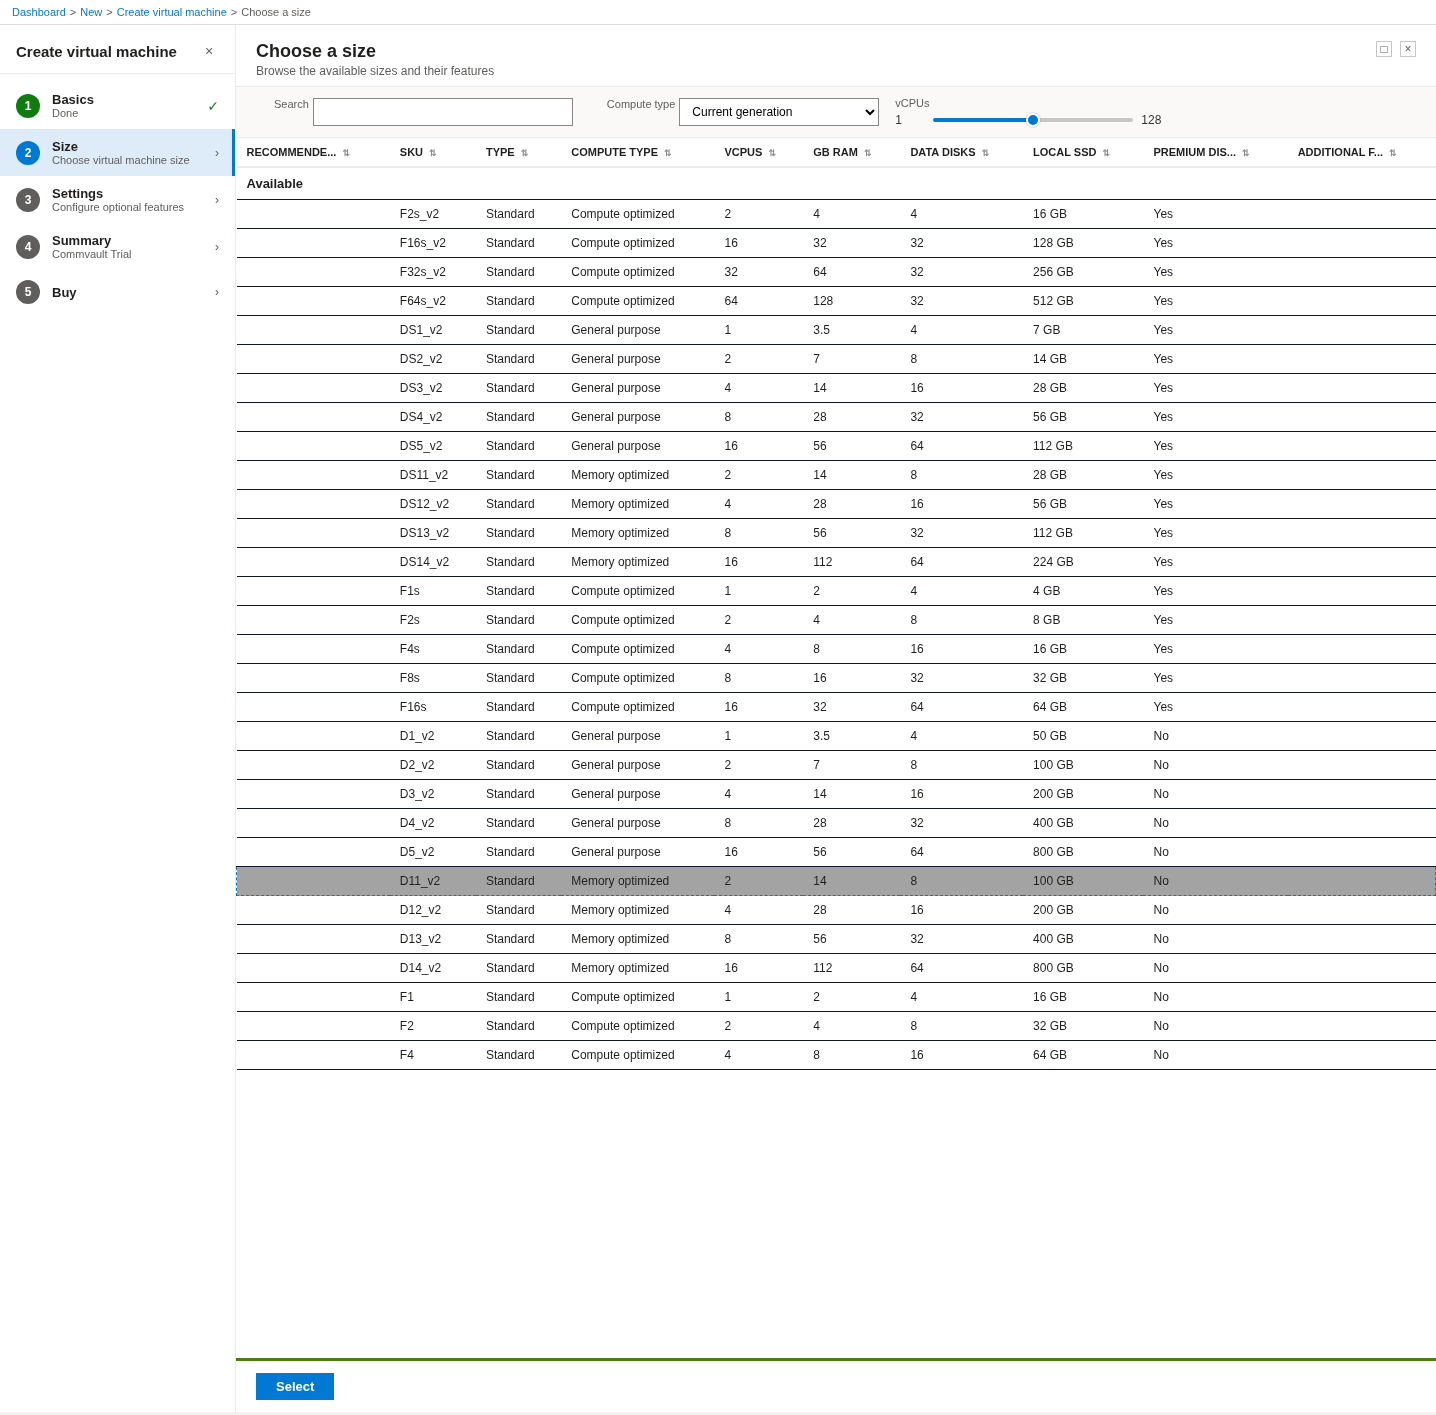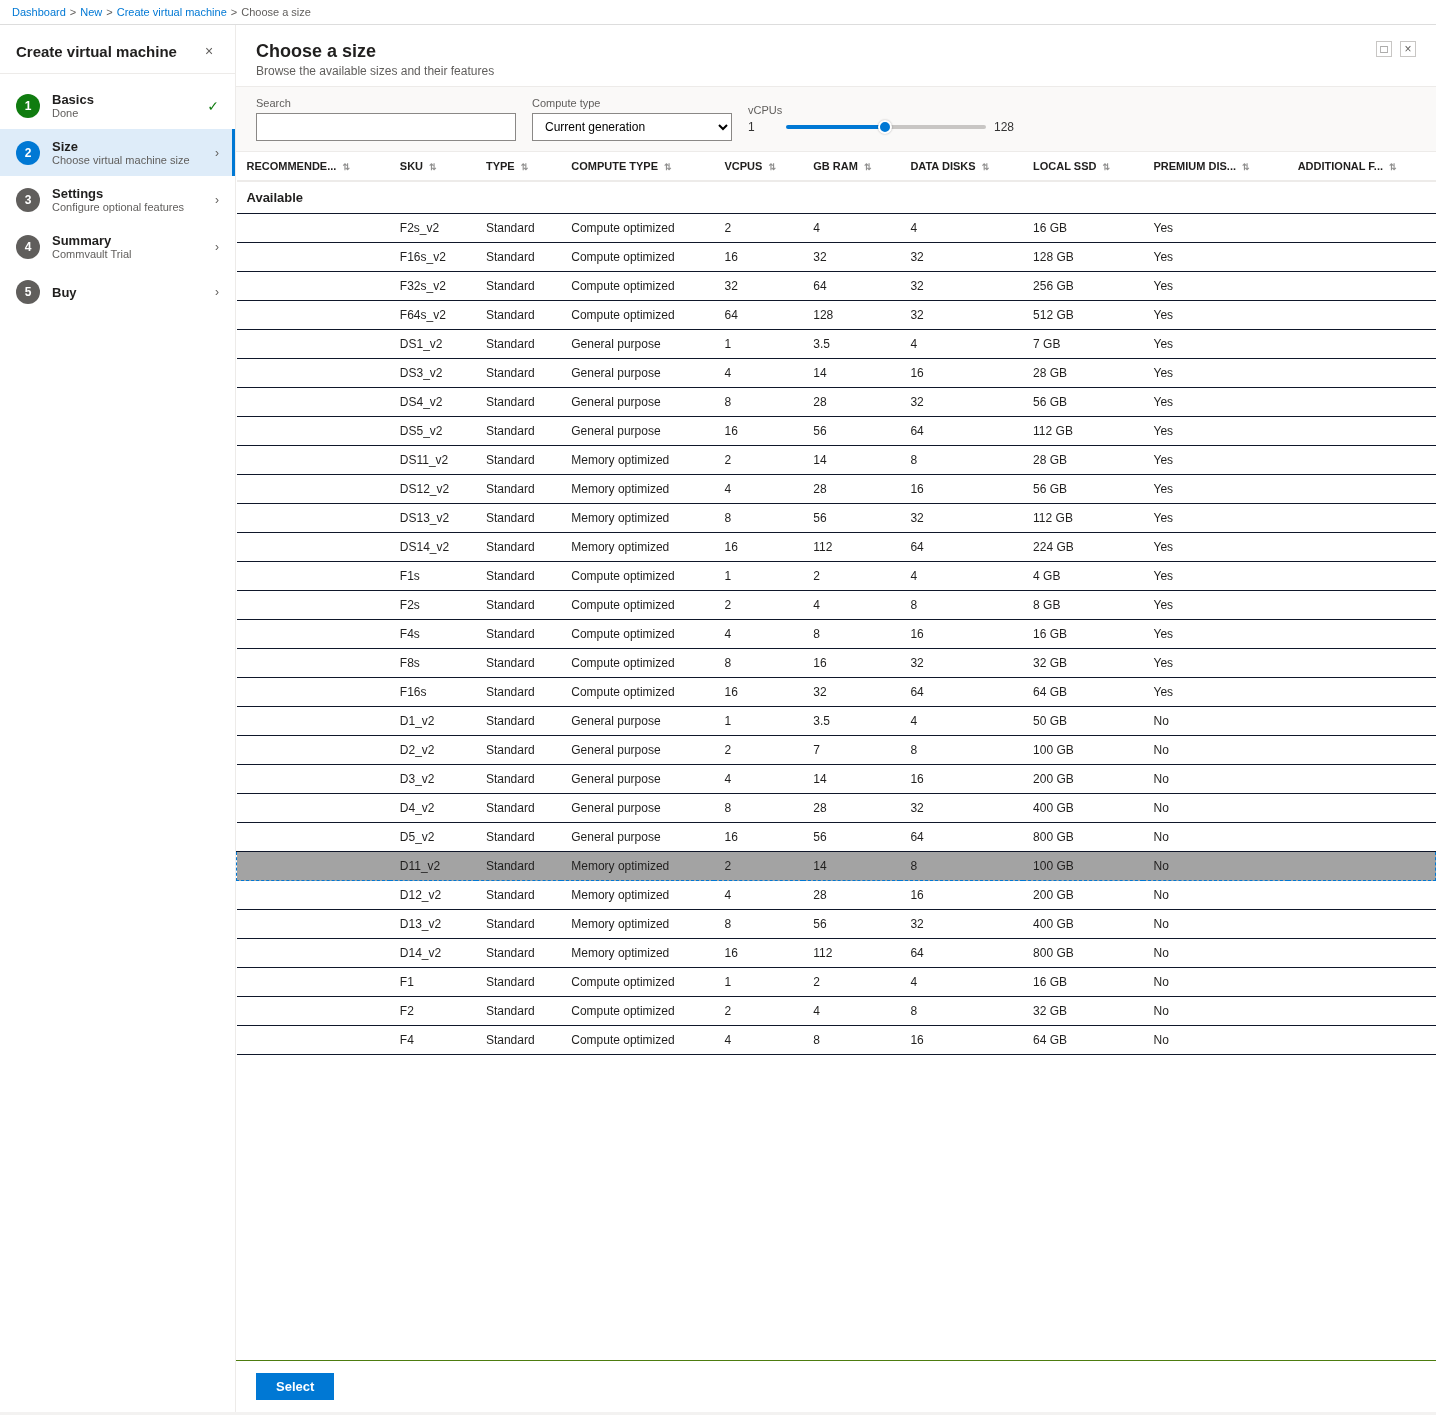--- a/index.html
+++ b/index.html
@@ -154,21 +154,21 @@
     
     .filter-bar {
       display: flex;
       align-items: center;
       padding: 10px 20px;
       gap: 16px;
       border-bottom: 1px solid #edebe9;
       background: #faf9f8;
     }
 
-    .filter-group { display: flex; flex-direction: column; gap: 4px; }
+    .filter-group { display: flex; flex-direction: row; gap: 4px; margin-left: 18px; }
     .filter-label { font-size: 11px; color: #605e5c; }
 
     .search-input {
       width: 260px;
       height: 28px;
       border: 1px solid #8a8886;
       padding: 0 8px;
       font-size: 12px;
       outline: none;
       background: #fff;
@@ -285,21 +285,21 @@
     }
 
     td {
       padding: 7px 10px;
       color: #201f1e;
       white-space: nowrap;
     }
 
     
     .bottom-bar {
-      border-top: 1px solid #4d7c0f;
+      border-top: 3px solid #4d7c0f;
       padding: 12px 20px;
       background: #fff;
       display: flex;
       align-items: center;
     }
 
     .select-btn {
       background: #0078d4;
       color: #fff;
       border: none;
@@ -494,20 +494,32 @@
               <td>General purpose</td>
               <td>1</td>
               <td>3.5</td>
               <td>4</td>
               <td>7 GB</td>
               <td>Yes</td>
               <td></td>
             </tr>
             <tr>
               <td></td>
+              <td>DS2_v2</td>
+              <td>Standard</td>
+              <td>General purpose</td>
+              <td>2</td>
+              <td>7</td>
+              <td>8</td>
+              <td>14 GB</td>
+              <td>Yes</td>
+              <td></td>
+            </tr>
+            <tr>
+              <td></td>
               <td>DS3_v2</td>
               <td>Standard</td>
               <td>General purpose</td>
               <td>4</td>
               <td>14</td>
               <td>16</td>
               <td>28 GB</td>
               <td>Yes</td>
               <td></td>
             </tr>

